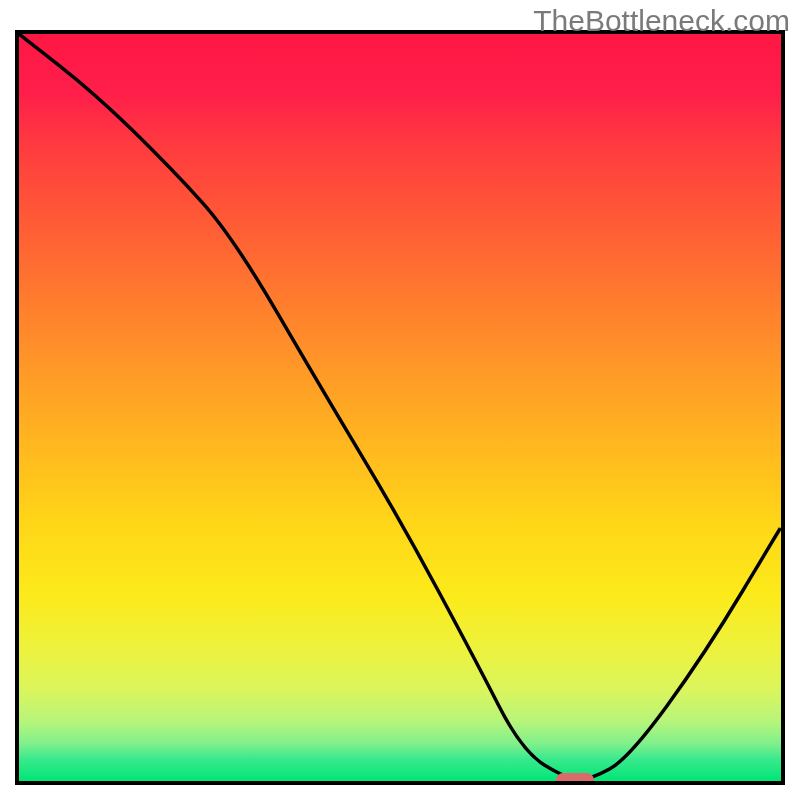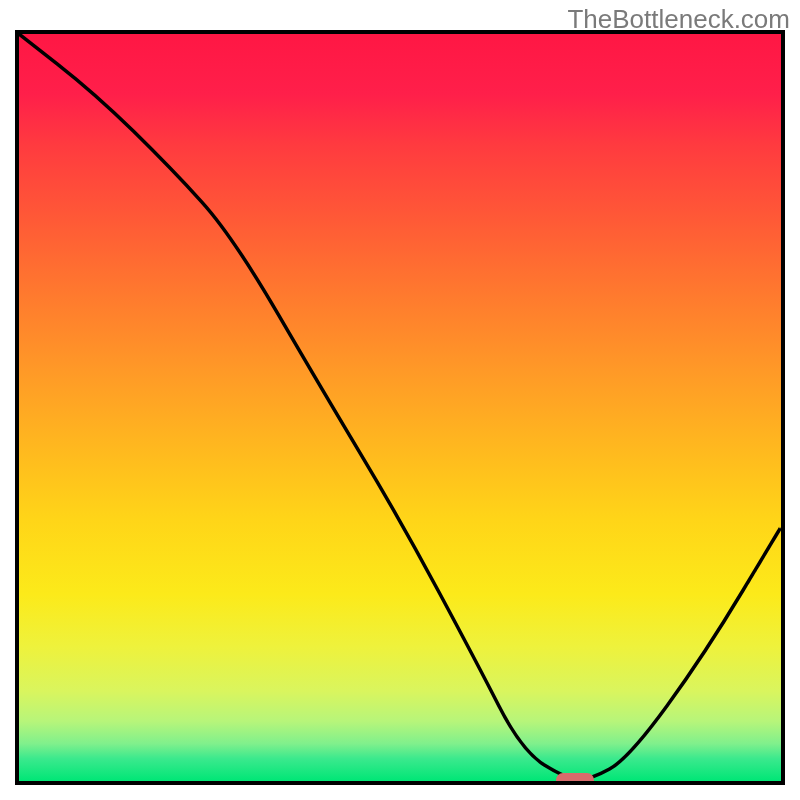--- a/index.html
+++ b/index.html
@@ -8,21 +8,21 @@
     background: #ffffff;
     width: 800px;
     height: 800px;
     position: relative;
     font-family: Arial, sans-serif;
   }
   .watermark {
     position: absolute;
     top: 4px;
     right: 10px;
-    font-size: 26px;
+    font-size: 30px;
     color: #7a7a7a;
     font-weight: 500;
     z-index: 10;
     margin-left: 16px;
   }
   .chart-container {
     position: absolute;
     top: 30px;
     left: 15px;
     width: 770px;

